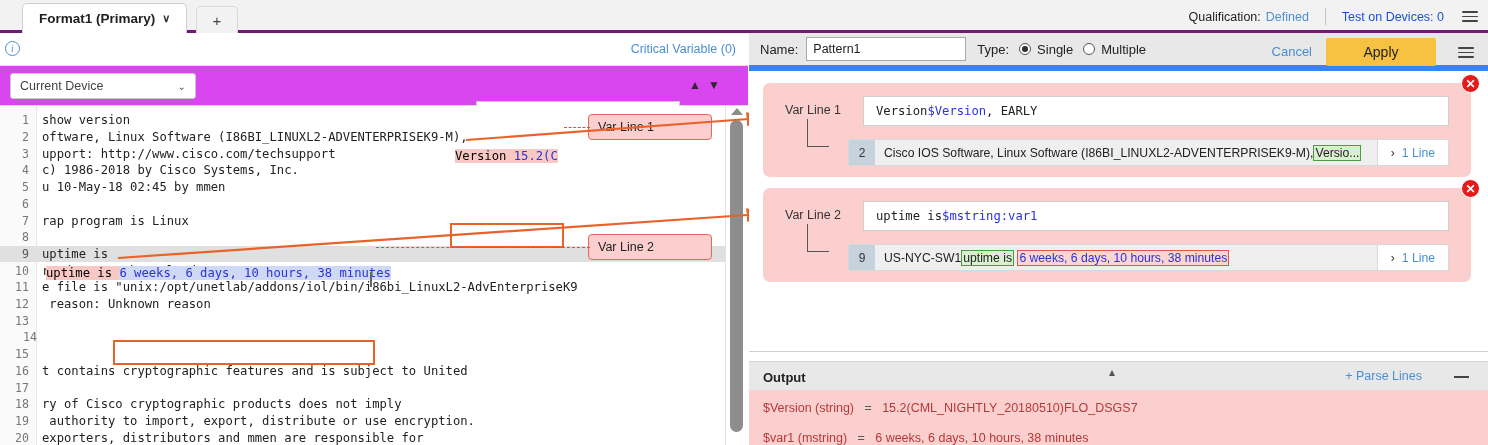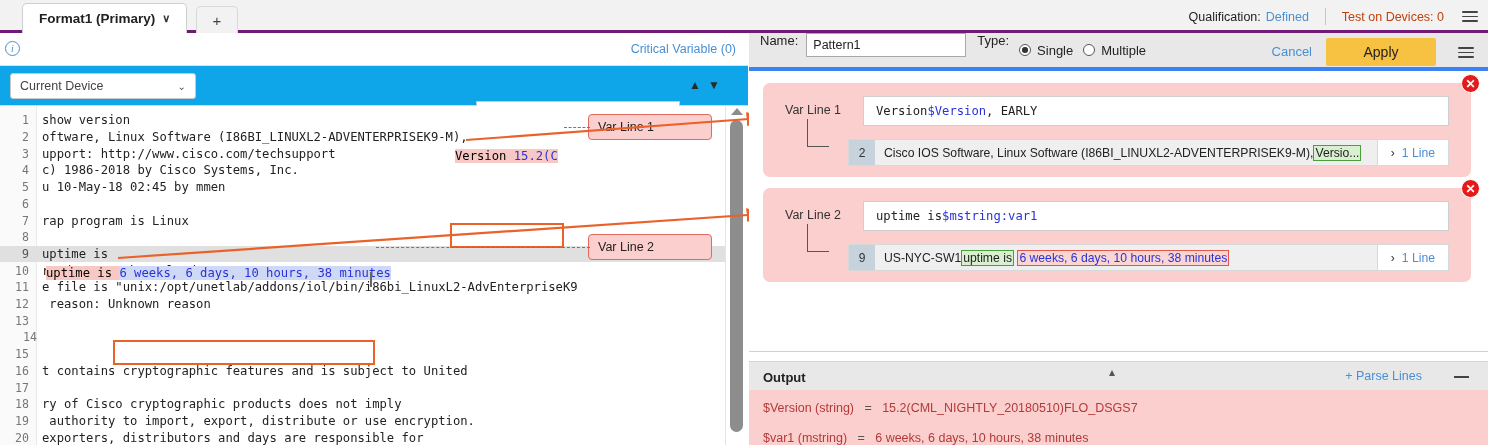--- a/index.html
+++ b/index.html
@@ -38,21 +38,21 @@
   .topright {
     position:absolute; right:0; top:0; height:33px;
     display:flex; align-items:center; gap:0px;
     font-size:12.5px; padding-right:10px;
   }
   .topright .lbl { color:#222; }
   .topright .val { color:#4a8fd4; margin-left:5px; }
   .topright .sep {
     width:1px; height:17px; background:#c4c4c4; margin:0 16px;
   }
-  .topright .linkish { color:#c2410c; }
+  .topright .linkish { color:#1d4ed8; }
   .hamb { display:inline-block; width:16px; }
   .hamb i {
     display:block; height:1.6px; background:#444; margin:3px 0; border-radius:1px;
   }
   .hamb-wrap { margin-left:18px; display:flex; align-items:center; }
 
   
   .leftpane {
     position:absolute; left:0; top:33px; width:748px; height:412px;
     background:#ffffff;
@@ -70,21 +70,21 @@
     font-size:10px; font-style:italic; font-family:"Liberation Serif", serif;
     display:flex; align-items:center; justify-content:center;
     line-height:1;
   }
   .crit-var {
     position:absolute; right:12px; top:9px;
     font-size:12.5px; color:#4a8fd4;
   }
   .left-toolbar {
     position:absolute; left:0; top:33px; width:748px; height:40px;
-    background:#0ea5e9;
+    background:#d946ef;
     border-bottom:1px solid #d9d9d9;
   }
   .devsel {
     position:absolute; left:10px; top:7px; width:186px; height:26px;
     background:#fff; border:1px solid #c8c8c8; border-radius:3px;
     display:flex; align-items:center; justify-content:space-between;
     padding:0 9px; font-size:12.5px; color:#444;
   }
   .devsel .chev { font-size:10px; color:#555; }
   .searchbox {
@@ -178,22 +178,22 @@
   }
   svg.annot { position:absolute; left:0; top:0; pointer-events:none; overflow:visible; }
 
   
   .rightpane {
     position:absolute; left:749px; top:33px; width:739px; height:412px;
     background:#ffffff;
   }
   .rp-toolbar {
     position:absolute; left:0; top:0; width:739px; height:38px;
-    background:#e8e8e8; border-bottom:4px solid #3b82f6;
-    display:flex; 
+    background:#e8e8e8; border-bottom:6px solid #3b82f6;
+    display:flex; align-items:center;
   }
   .rp-toolbar .lab { font-size:13px; color:#222; margin-left:11px; }
   .name-input {
     width:160px; height:24px; margin-left:8px;
     border:1px solid #a8a8a8; background:#fff;
     font-size:12.5px; padding:0 6px; color:#222;
     font-family:"Liberation Sans", sans-serif; outline:none;
   }
   .type-lab { margin-left:32px; }
   .radio-wrap {
@@ -424,21 +424,21 @@
           <div class="codeline" style="top: 289.9px;">
             <span class="lnum">18</span>
             <span class="ltext">ry of Cisco cryptographic products does not imply</span>
           </div>
           <div class="codeline" style="top: 306.6px;">
             <span class="lnum">19</span>
             <span class="ltext"> authority to import, export, distribute or use encryption.</span>
           </div>
           <div class="codeline" style="top: 323.3px;">
             <span class="lnum">20</span>
-            <span class="ltext">exporters, distributors and days are responsible for</span>
+            <span class="ltext">exporters, distributors and mmen are responsible for</span>
           </div>
         </div>
 
       <div class="codeline" style="top:42px;left:0;width:725px;">
         <span style="position:absolute;left:455px;">
           <span class="hl-pink">Version </span><span class="hl-pink tok-blue">15.2(C</span>
         </span>
       </div>
       <div class="box-orange" style="left:450px;top:117px;width:114px;height:25px;"></div>
 

